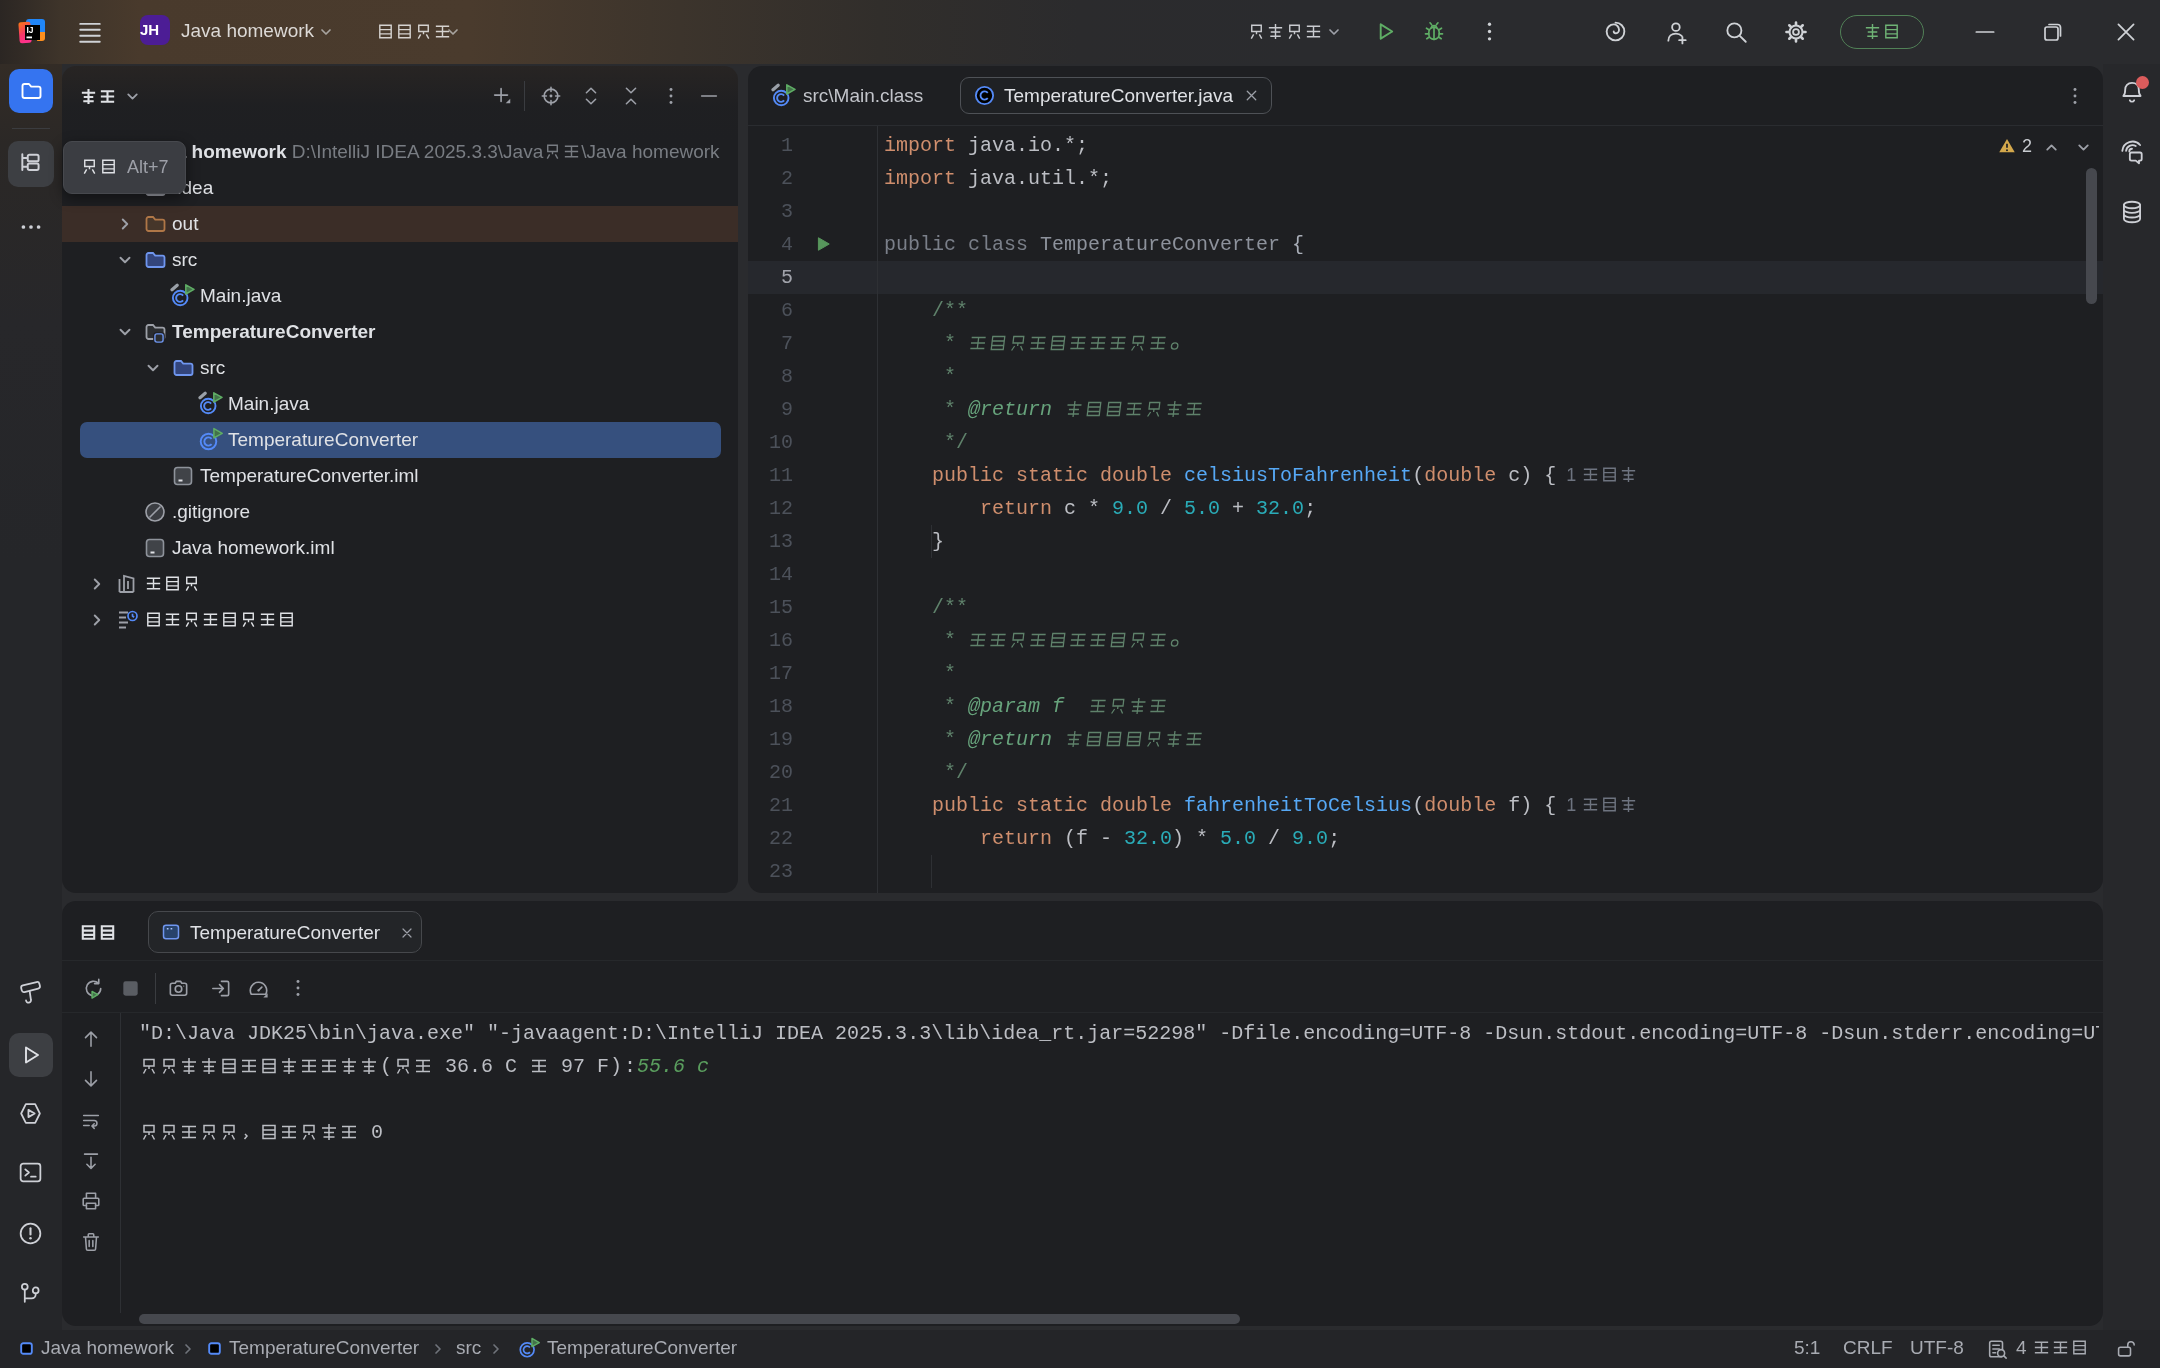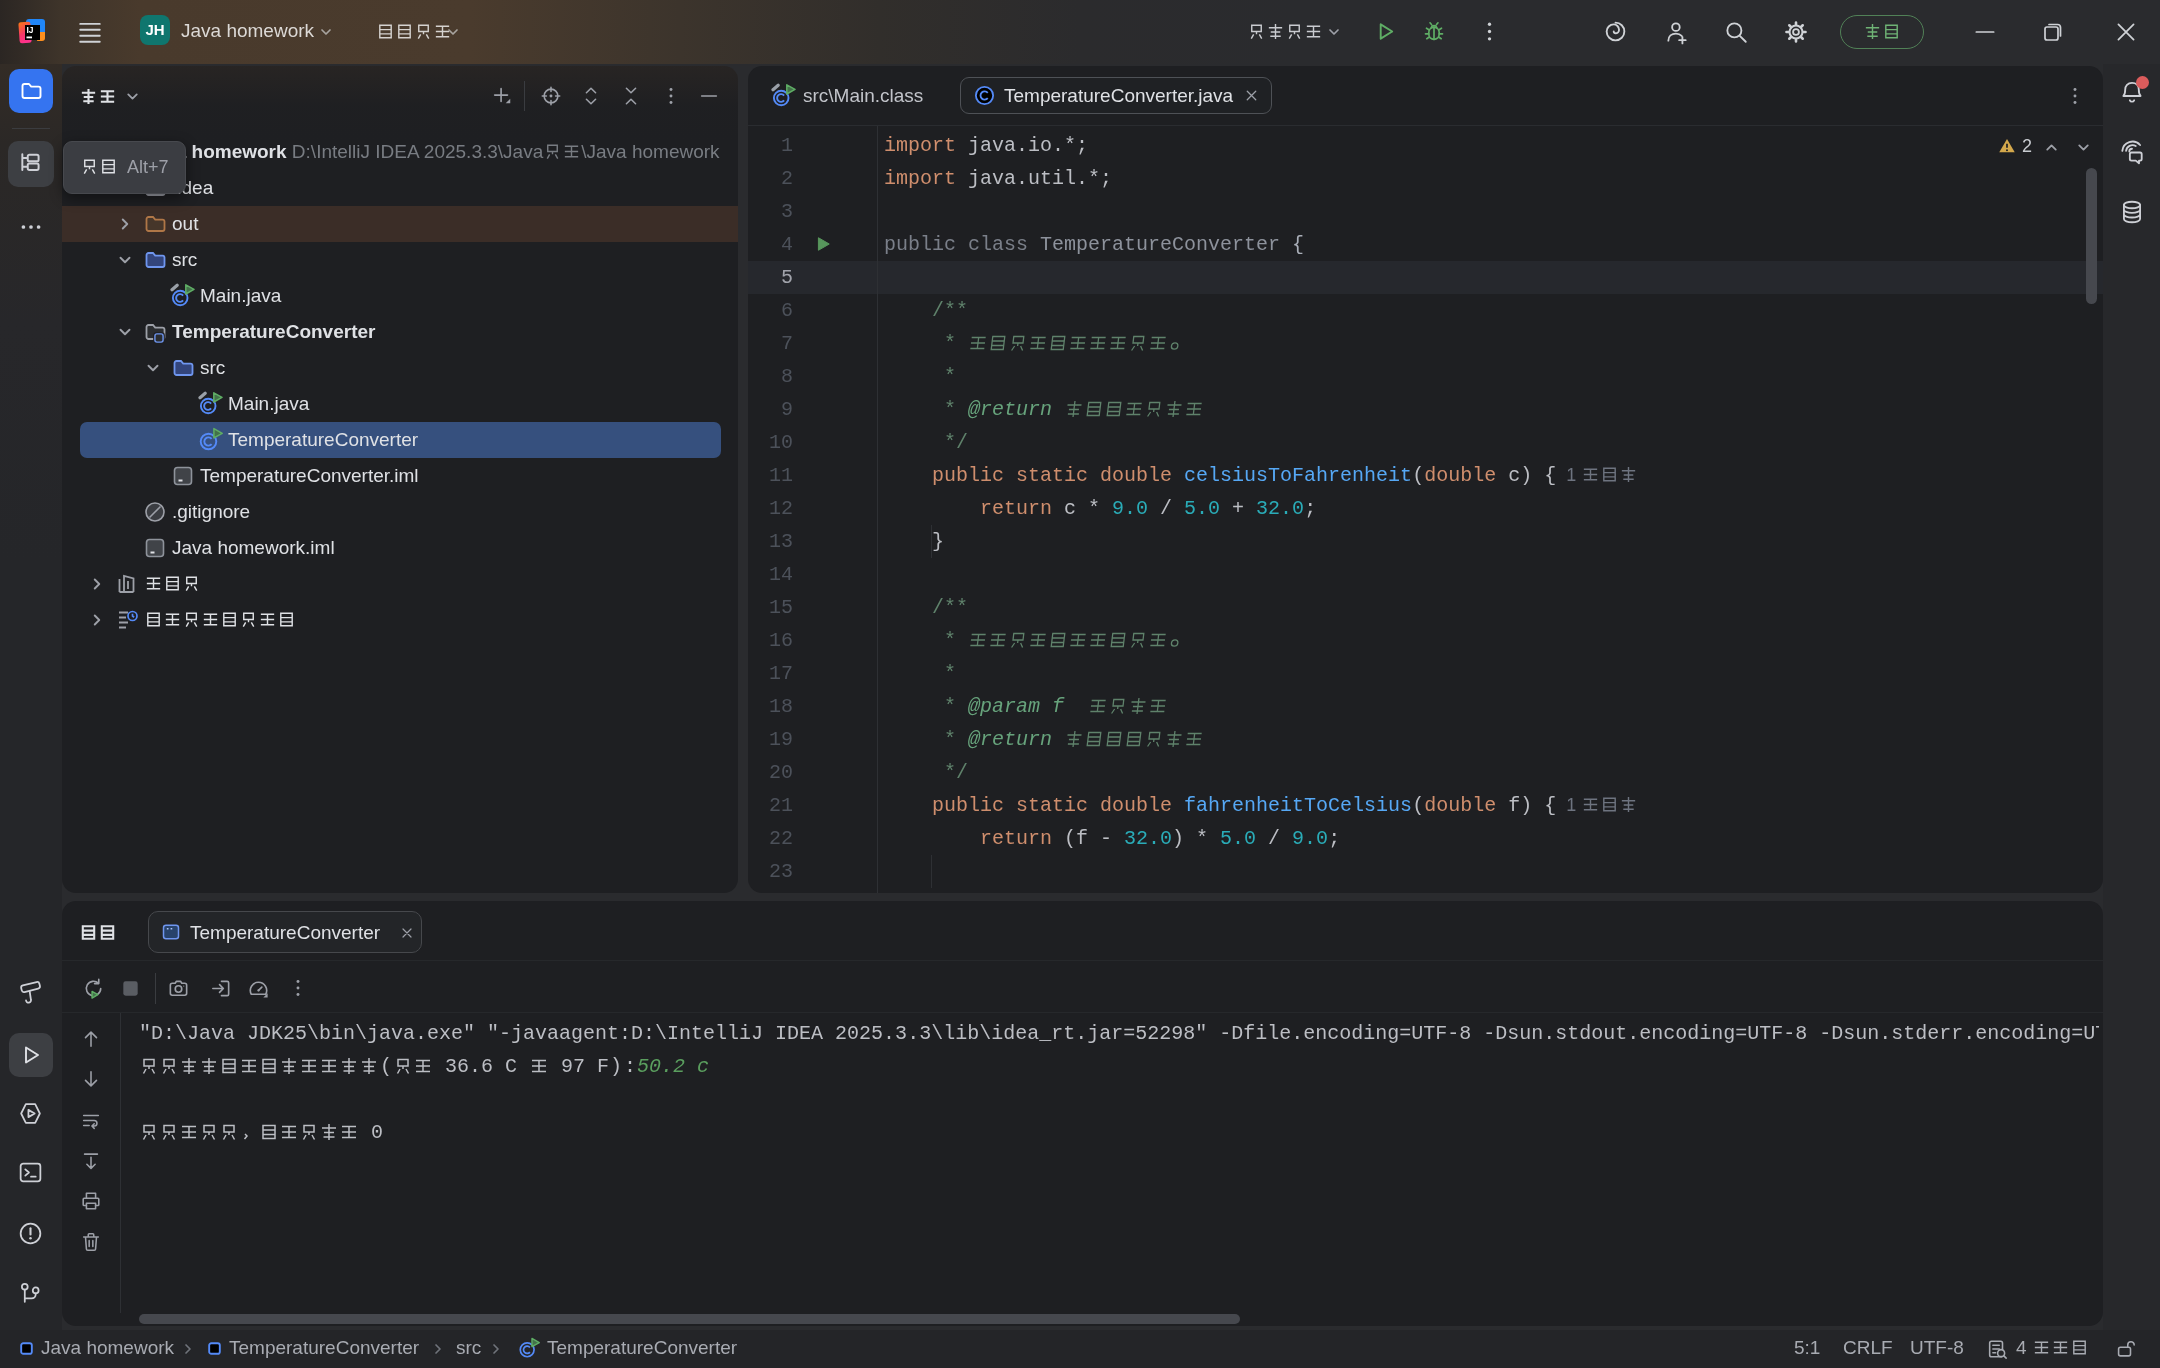--- a/index.html
+++ b/index.html
@@ -295,21 +295,21 @@
 <rect x="9" y="2" width="19" height="19" rx="3" fill="#2086f8"></rect>
 <rect x="2" y="5" width="12" height="21" rx="2.5" fill="url(#lgij)" transform="rotate(-4 8 15)"></rect>
 <path d="M22 15h6v6a3 3 0 0 1-3 3h-5z" fill="#fc8f1f"></path>
 <rect x="8" y="8" width="15" height="15" fill="#000"></rect>
 <text x="9.5" y="16" fill="#fff" font-size="8.5" font-weight="bold" font-family="Liberation Sans">IJ</text>
 <rect x="9.5" y="19.5" width="5.5" height="1.8" fill="#fff"></rect>
   </svg>
 <svg class="ic abs" style="left:77px;top:19px;color:#cfd2d6" width="26" height="26">
     <use href="#burger"></use>
   </svg>
-<div class="abs" style="left:140px;top:15px;width:30px;height:30px;border-radius:8px;background:#0f766e;color:#fff;font-size:15px;font-weight:bold;text-align:center;line-height:30px">JH</div>
+<div class="abs" style="left:140px;top:15px;width:30px;height:30px;border-radius:8px;background:#4c1d95;color:#fff;font-size:15px;font-weight:bold;line-height:30px">JH</div>
 <div class="abs" style="left:181px;top:20px;font-size:19px;color:#dcd9d6;font-weight:normal;white-space:nowrap">Java homework</div>
 <svg class="ic abs" style="left:318px;top:24px;color:#a8a49f" width="16" height="16">
     <use href="#chd"></use>
   </svg>
 <div class="abs" style="left:376px;top:21px;font-size:19px;color:#d5d2cf;font-weight:normal;white-space:nowrap"><svg class="z">
       <use href="#g1"></use>
     </svg><svg class="z">
       <use href="#g1"></use>
     </svg><svg class="z">
       <use href="#g4"></use>
@@ -756,21 +756,21 @@
       </svg><svg class="zm">
         <use href="#g2"></use>
       </svg><svg class="zm">
         <use href="#g2"></use>
       </svg><span class="fw">(</span><svg class="zm">
         <use href="#g4"></use>
       </svg><svg class="zm">
         <use href="#g3"></use>
       </svg> 36.6 C <svg class="zm">
         <use href="#g3"></use>
-      </svg> 97 F<span class="fw">)</span><span class="fw">:</span><i style="color:#5A9E5E">50.2 c</i></div><div>&nbsp;</div><div><svg class="zm">
+      </svg> 97 F<span class="fw">)</span><span class="fw">:</span><i style="color:#5A9E5E">55.6 c</i></div><div>&nbsp;</div><div><svg class="zm">
         <use href="#g4"></use>
       </svg><svg class="zm">
         <use href="#g4"></use>
       </svg><svg class="zm">
         <use href="#g3"></use>
       </svg><svg class="zm">
         <use href="#g4"></use>
       </svg><svg class="zm">
         <use href="#g4"></use>
       </svg><svg class="zm">

